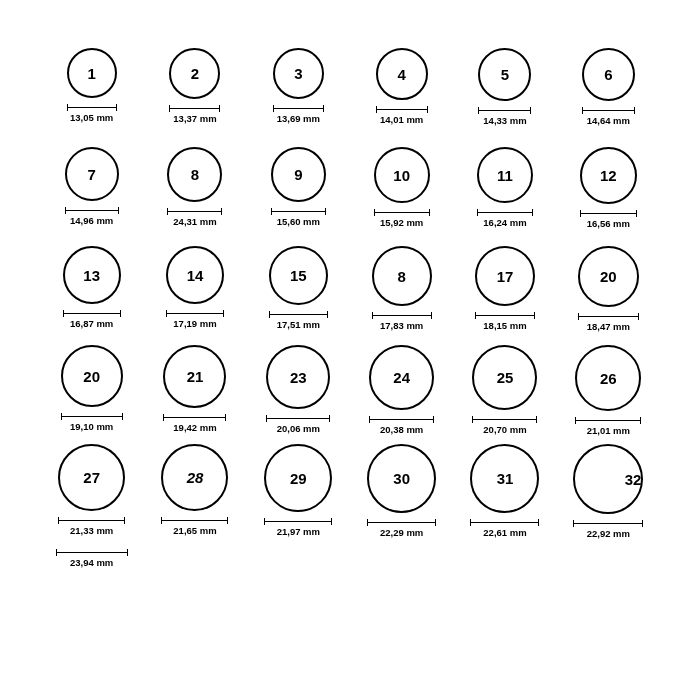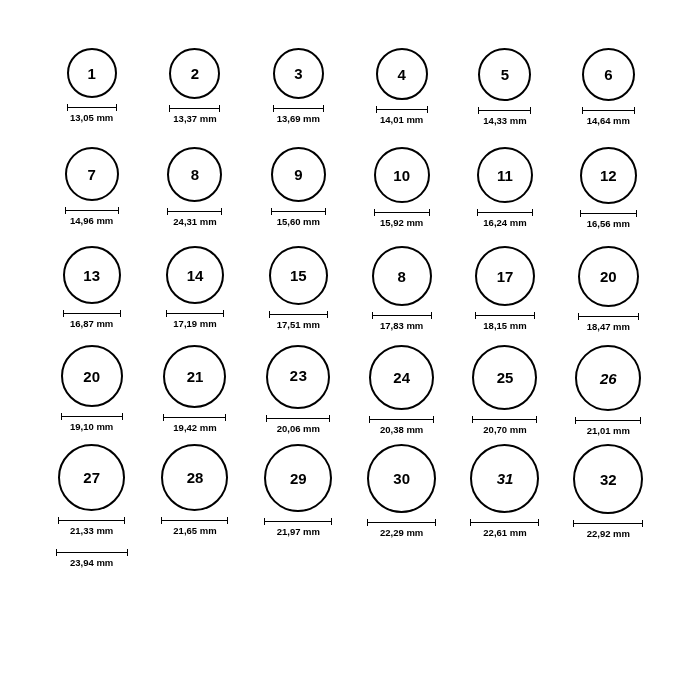--- a/index.html
+++ b/index.html
@@ -351,21 +351,21 @@
         <div class="measure">
           <div class="caliper" style="width: 63px;">
             <div class="bar"></div>
             <div class="tick-left"></div>
             <div class="tick-right"></div>
           </div>
           <div class="mm">19,42 mm</div>
         </div>
       </div>
       <div class="cell">
-        <div class="ring" style="width: 64px; height: 64px; font-family: Liberation Mono, monospace;">
+        <div class="ring" style="width: 64px; height: 64px;">
           <span class="ring-label">23</span>
         </div>
         <div class="measure">
           <div class="caliper" style="width: 64px;">
             <div class="bar"></div>
             <div class="tick-left"></div>
             <div class="tick-right"></div>
           </div>
           <div class="mm">20,06 mm</div>
         </div>
@@ -390,21 +390,21 @@
         <div class="measure">
           <div class="caliper" style="width: 65px;">
             <div class="bar"></div>
             <div class="tick-left"></div>
             <div class="tick-right"></div>
           </div>
           <div class="mm">20,70 mm</div>
         </div>
       </div>
       <div class="cell">
-        <div class="ring" style="width: 66px; height: 66px; font-style: italic;">
+        <div class="ring" style="width: 66px; height: 66px;">
           <span class="ring-label">26</span>
         </div>
         <div class="measure">
           <div class="caliper" style="width: 66px;">
             <div class="bar"></div>
             <div class="tick-left"></div>
             <div class="tick-right"></div>
           </div>
           <div class="mm">21,01 mm</div>
         </div>
@@ -416,21 +416,21 @@
         <div class="measure">
           <div class="caliper" style="width: 67px;">
             <div class="bar"></div>
             <div class="tick-left"></div>
             <div class="tick-right"></div>
           </div>
           <div class="mm">21,33 mm</div>
         </div>
       </div>
       <div class="cell">
-        <div class="ring" style="width: 67px; height: 67px;">
+        <div class="ring" style="width: 67px; height: 67px; font-style: italic;">
           <span class="ring-label">28</span>
         </div>
         <div class="measure">
           <div class="caliper" style="width: 67px;">
             <div class="bar"></div>
             <div class="tick-left"></div>
             <div class="tick-right"></div>
           </div>
           <div class="mm">21,65 mm</div>
         </div>
@@ -455,34 +455,34 @@
         <div class="measure">
           <div class="caliper" style="width: 69px;">
             <div class="bar"></div>
             <div class="tick-left"></div>
             <div class="tick-right"></div>
           </div>
           <div class="mm">22,29 mm</div>
         </div>
       </div>
       <div class="cell">
-        <div class="ring" style="width: 69px; height: 69px; font-style: italic;">
+        <div class="ring" style="width: 69px; height: 69px;">
           <span class="ring-label">31</span>
         </div>
         <div class="measure">
           <div class="caliper" style="width: 69px;">
             <div class="bar"></div>
             <div class="tick-left"></div>
             <div class="tick-right"></div>
           </div>
           <div class="mm">22,61 mm</div>
         </div>
       </div>
       <div class="cell">
-        <div class="ring" style="width: 70px; height: 70px;">
+        <div class="ring" style="width: 70px; height: 70px; justify-content: flex-end;">
           <span class="ring-label">32</span>
         </div>
         <div class="measure">
           <div class="caliper" style="width: 70px;">
             <div class="bar"></div>
             <div class="tick-left"></div>
             <div class="tick-right"></div>
           </div>
           <div class="mm">22,92 mm</div>
         </div>

